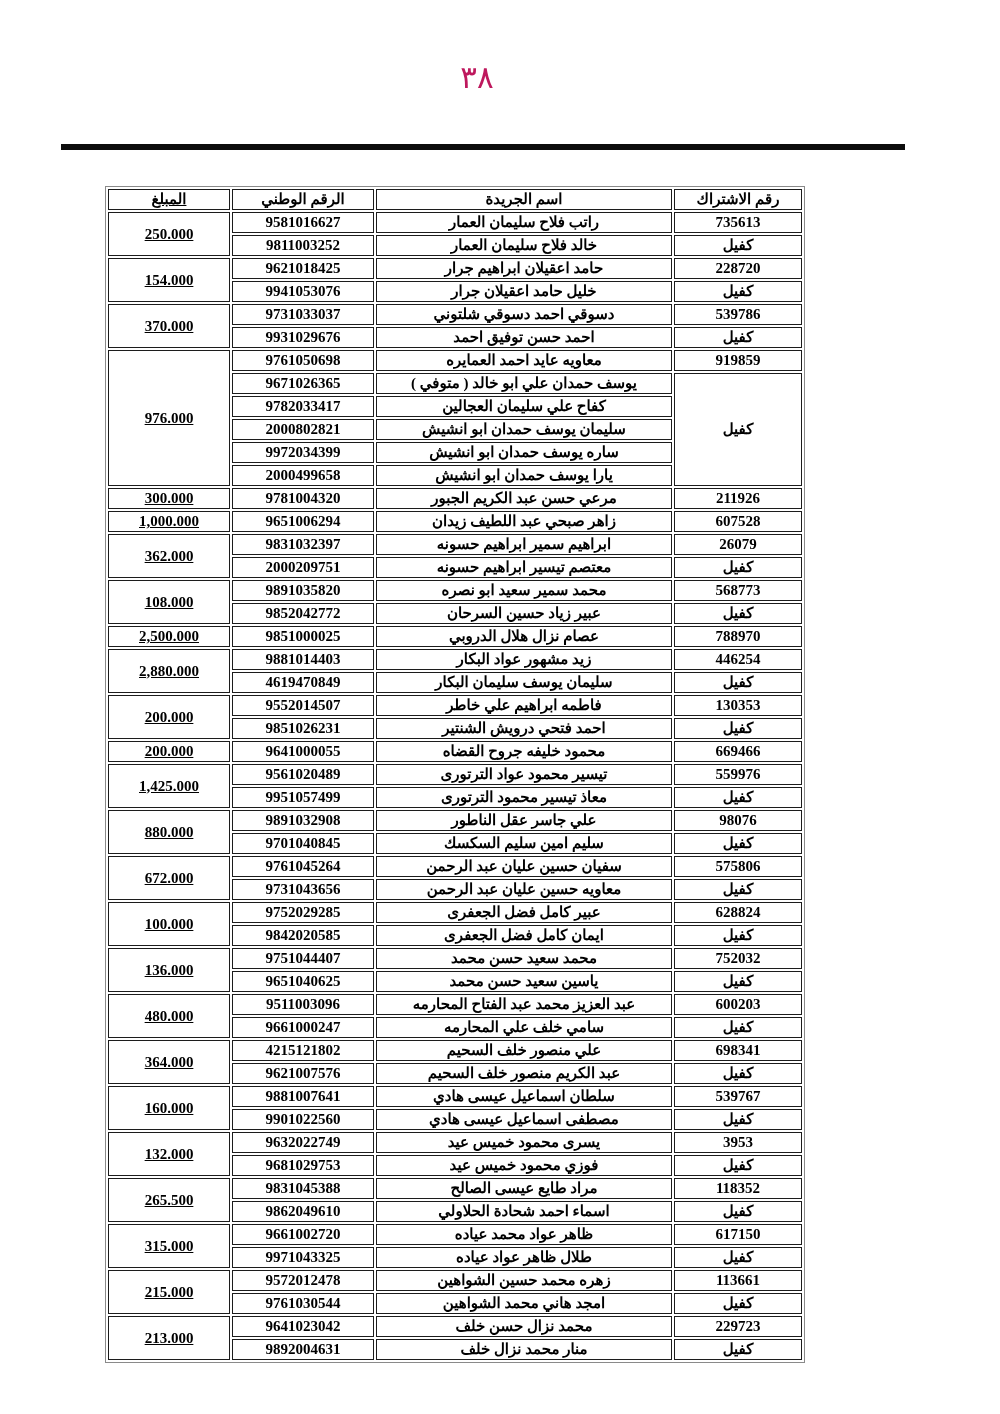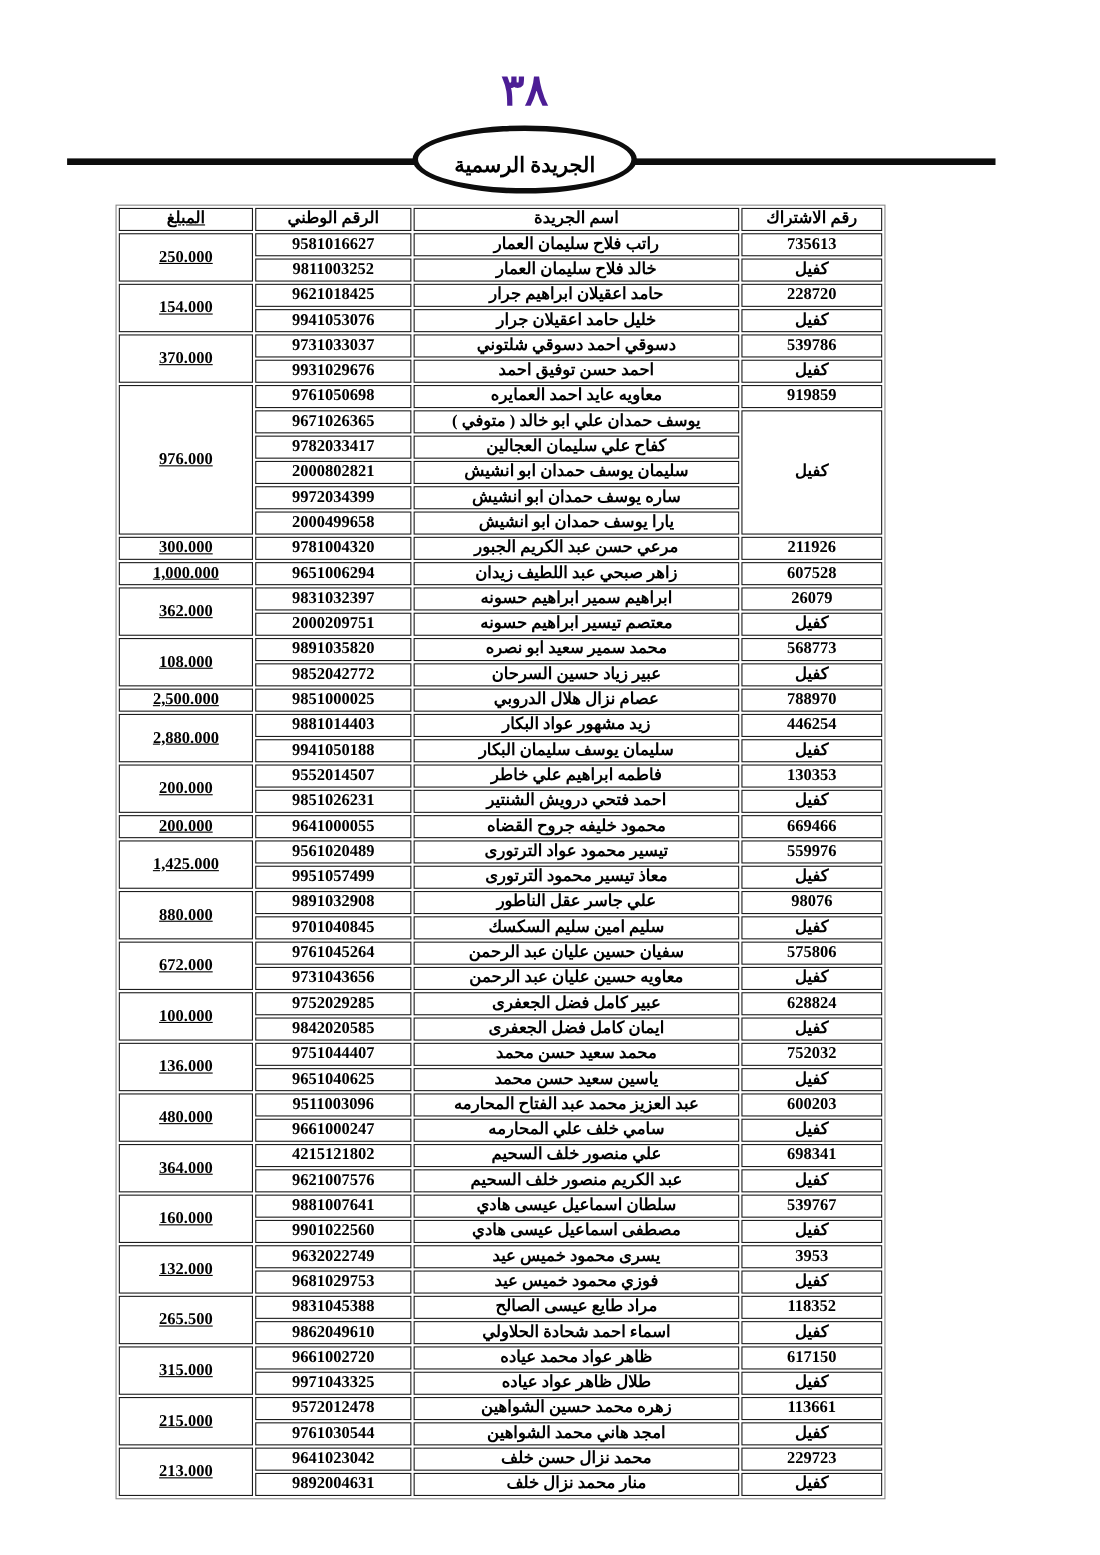--- a/index.html
+++ b/index.html
@@ -8,22 +8,22 @@
     width:1000px; height:1414px;
     margin:0 auto;
     background:#ffffff;
     overflow:hidden;
     font-family:"Liberation Serif","DejaVu Serif",serif;
     color:#000;
   }
   .page-number {
     position:absolute; top:62px; left:377px; width:200px;
     text-align:center;
-    font-size:40px; font-weight:bold; line-height:1;
-    color:#4c1d95;
+    font-size:31px; font-weight:normal; line-height:1;
+    color:#be185d;
   }
   .rule {
     position:absolute; left:61px; top:144px;
     width:844px; height:6px;
     background:#0d0d0d; z-index:1;
   }
   .banner-oval {
     position:absolute; left:375px; top:114px;
     width:204px; height:62px;
     box-sizing:border-box;
@@ -58,23 +58,20 @@
 </style>
 </head>
 <body>
 
 <div class="page" data-name="gazette-page">
 
   <div class="page-number" data-name="page-number">٣٨</div>
 
   <div class="rule" data-name="header-rule"></div>
 
-  <div class="banner-oval" data-name="gazette-banner-oval">
-    <span data-name="gazette-banner-label">الجريدة الرسمية</span>
-  </div>
 
   <table class="gazette" data-name="subscribers-table">
     <thead>
       <tr data-name="table-header-row">
         <th data-name="header-subscription">رقم الاشتراك</th>
         <th data-name="header-name">اسم الجريدة</th>
         <th data-name="header-national-id">الرقم الوطني</th>
         <th data-name="header-amount">المبلغ</th>
       </tr>
     </thead>
@@ -181,21 +178,21 @@
         </tr>
         <tr data-name="table-row">
           <td data-name="subscription-number-cell">446254</td>
           <td data-name="subscriber-name-cell">زيد مشهور عواد البكار</td>
           <td data-name="national-id-cell">9881014403</td>
           <td data-name="amount-cell" rowspan="2">2,880.000</td>
         </tr>
         <tr data-name="table-row">
           <td data-name="kafil-label-cell">كفيل</td>
           <td data-name="subscriber-name-cell">سليمان يوسف سليمان البكار</td>
-          <td data-name="national-id-cell">9941050188</td>
+          <td data-name="national-id-cell">4619470849</td>
         </tr>
         <tr data-name="table-row">
           <td data-name="subscription-number-cell">130353</td>
           <td data-name="subscriber-name-cell">فاطمه ابراهيم علي خاطر</td>
           <td data-name="national-id-cell">9552014507</td>
           <td data-name="amount-cell" rowspan="2">200.000</td>
         </tr>
         <tr data-name="table-row">
           <td data-name="kafil-label-cell">كفيل</td>
           <td data-name="subscriber-name-cell">احمد فتحي درويش الشنتير</td>

